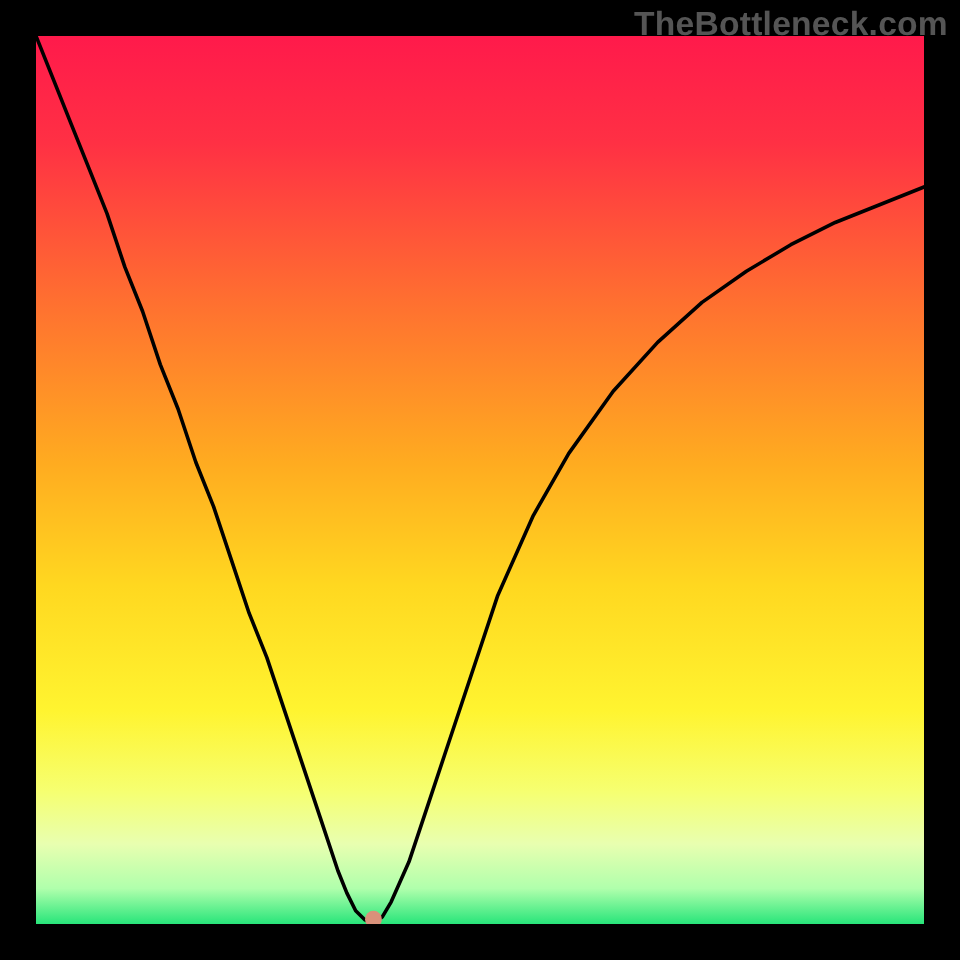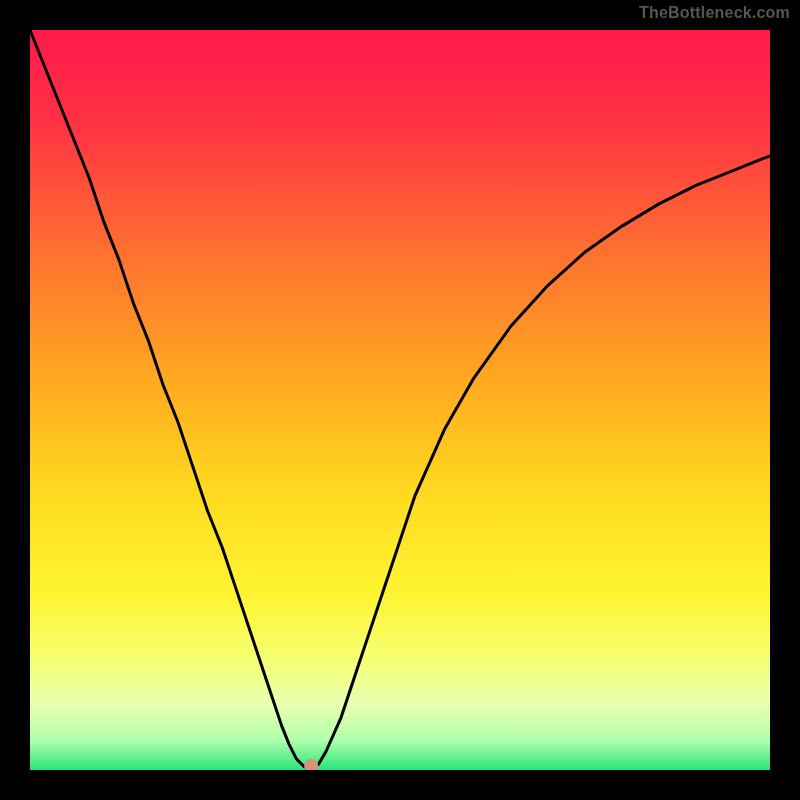--- a/index.html
+++ b/index.html
@@ -23,21 +23,21 @@
     top: 30px;
     width: 740px;
     height: 740px;
     
   }
   .watermark {
     position: absolute;
     top: 4px;
     right: 10px;
     color: #555;
-    font-size: 16px;
+    font-size: 28px;
     font-weight: 600;
     letter-spacing: 0.2px;
     user-select: none;
   }
   svg { display: block; }
 </style>
 </head>
 <body>
 <div class="frame">
 

